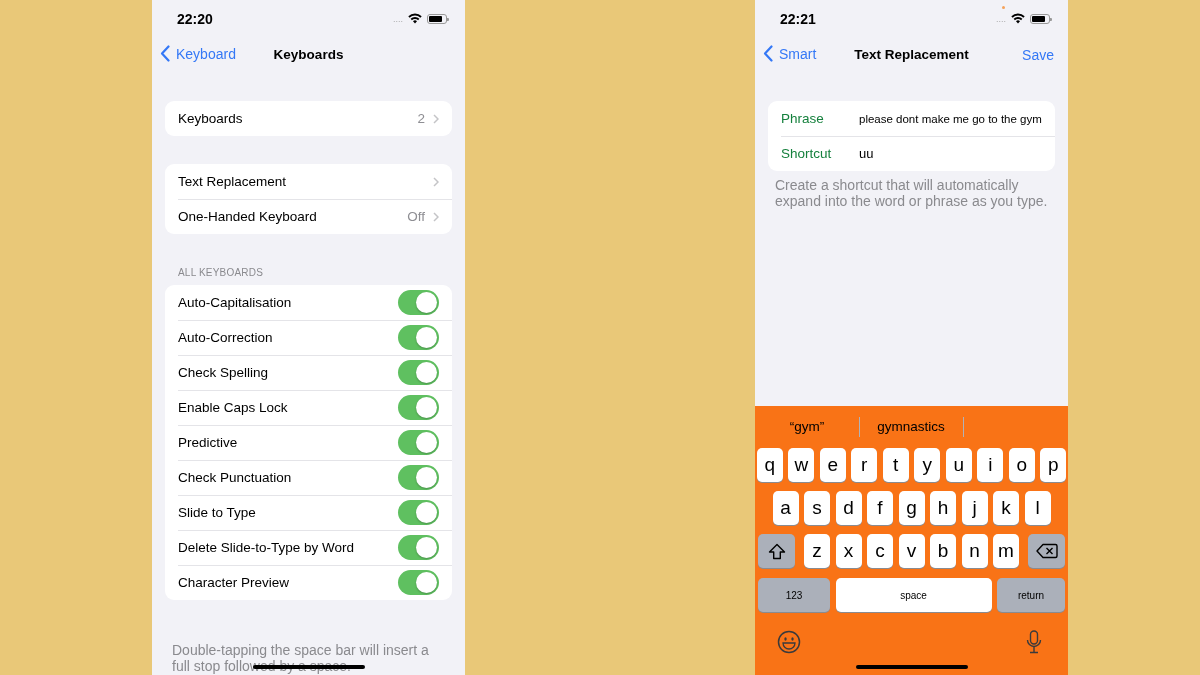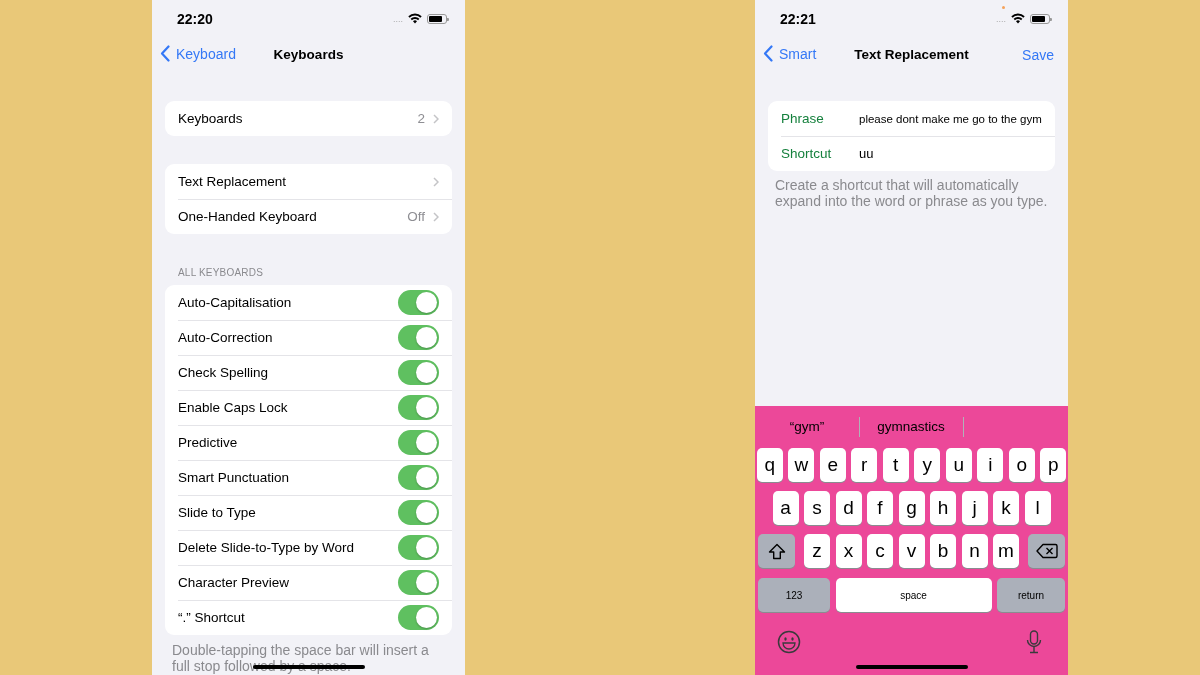--- a/index.html
+++ b/index.html
@@ -41,21 +41,21 @@
     .home-indicator { position: absolute; left: 50%; transform: translateX(-50%); bottom: 6px; width: 112px; height: 4px; border-radius: 2px; background: #000; }
 
     
     .field-row { height: 35px; display: flex; align-items: center; padding-left: 13px; position: relative; font-size: 13.5px; }
     .field-row + .field-row::before { content: ""; position: absolute; top: 0; left: 13px; right: 0; height: 1px; background: #e4e4e8; }
     .field-label { width: 78px; color: #15803d; }
     .field-input { flex: 1; border: none; outline: none; background: transparent; font-family: "Liberation Sans", sans-serif; font-size: 11.5px; color: #000; overflow: hidden; white-space: nowrap; direction: rtl; text-align: left; padding-right: 12px; }
     .field-input.ltr { direction: ltr; font-size: 13px; }
 
     
-    .keyboard { position: absolute; left: 0; right: 0; top: 406px; bottom: 0; background: #ec4899; }
+    .keyboard { position: absolute; left: 0; right: 0; top: 406px; bottom: 0; background: #f97316; }
     .suggest-bar { position: absolute; top: 8px; left: 0; right: 0; height: 26px; display: flex; }
     .suggest { width: 104px; text-align: center; font-size: 13.5px; color: #000; line-height: 26px; position: relative; cursor: pointer; }
     .suggest + .suggest::before { content: ""; position: absolute; left: 0; top: 3px; bottom: 3px; width: 1px; background: #b0b2b8; }
     .key-row { position: absolute; left: 0; right: 0; display: flex; justify-content: center; gap: 5.5px; }
     .key { width: 26px; height: 34px; background: #fff; border-radius: 5px; box-shadow: 0 1px 0 #8a8b90; display: flex; align-items: center; justify-content: center; font-size: 19px; color: #000; cursor: pointer; }
     .key.dark { background: #abb0ba; }
     .key.wide { width: 37px; }
     .row1 { top: 42px; }
     .row2 { top: 85px; }
     .row3 { top: 128px; justify-content: space-between; padding: 0 3px; }
@@ -149,45 +149,39 @@
           <div class="knob"></div>
         </div>
       </div>
       <div class="row">
         <span class="row-label">Predictive</span>
         <div class="toggle">
           <div class="knob"></div>
         </div>
       </div>
       <div class="row">
-        <span class="row-label">Smart Punctuation</span>
+        <span class="row-label">Check Punctuation</span>
         <div class="toggle">
           <div class="knob"></div>
         </div>
       </div>
       <div class="row">
         <span class="row-label">Slide to Type</span>
         <div class="toggle">
           <div class="knob"></div>
         </div>
       </div>
       <div class="row">
         <span class="row-label">Delete Slide-to-Type by Word</span>
         <div class="toggle">
           <div class="knob"></div>
         </div>
       </div>
       <div class="row">
         <span class="row-label">Character Preview</span>
-        <div class="toggle">
-          <div class="knob"></div>
-        </div>
-      </div>
-      <div class="row">
-        <span class="row-label">“.” Shortcut</span>
         <div class="toggle">
           <div class="knob"></div>
         </div>
       </div>
     </div>
 
   <div class="footnote" style="top:642px;">Double-tapping the space bar will insert a full stop followed by a space.</div>
   <div class="home-indicator"></div>
 </div>
 

